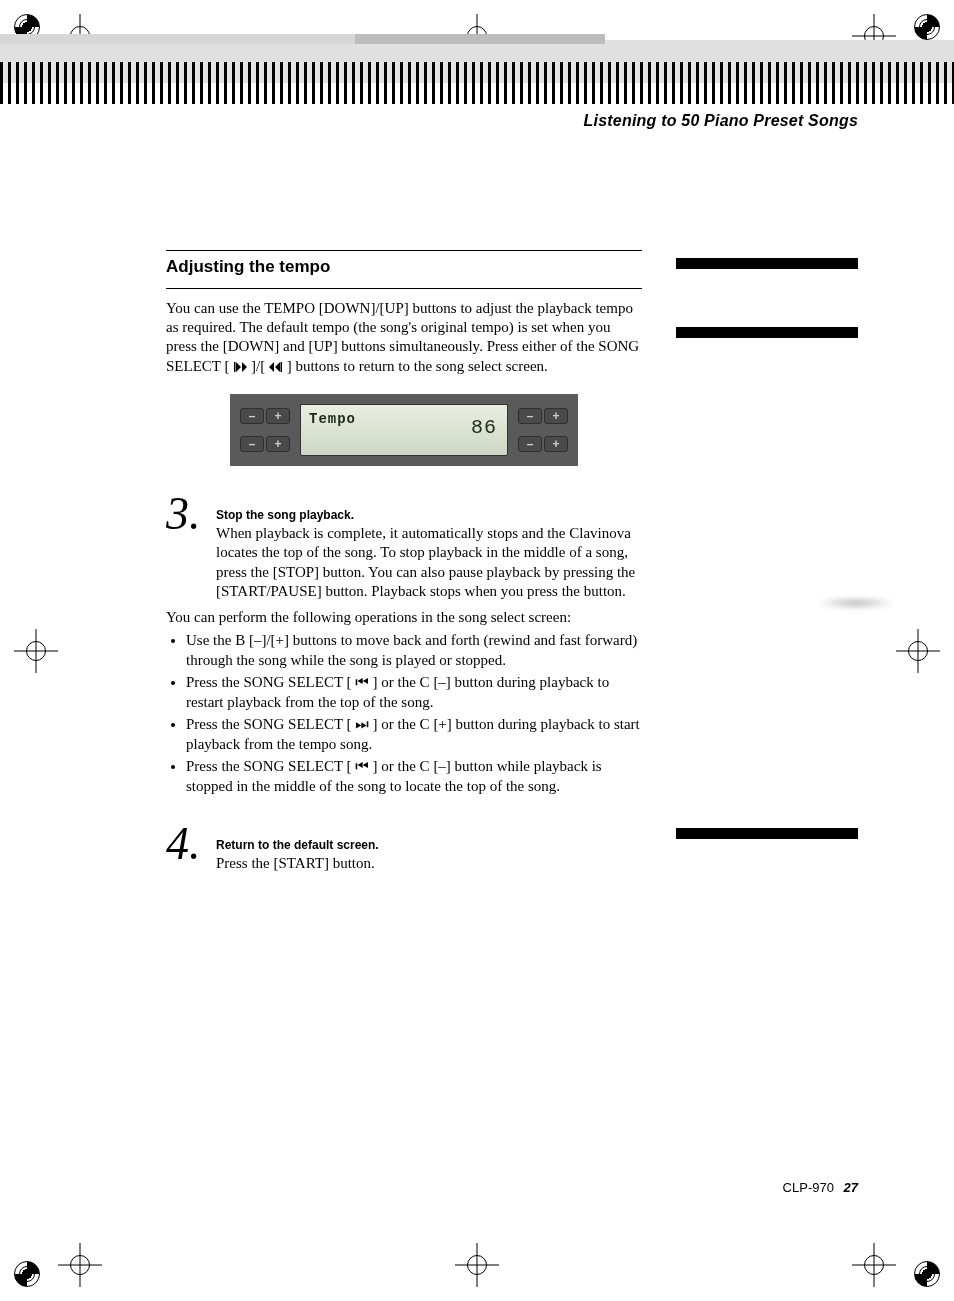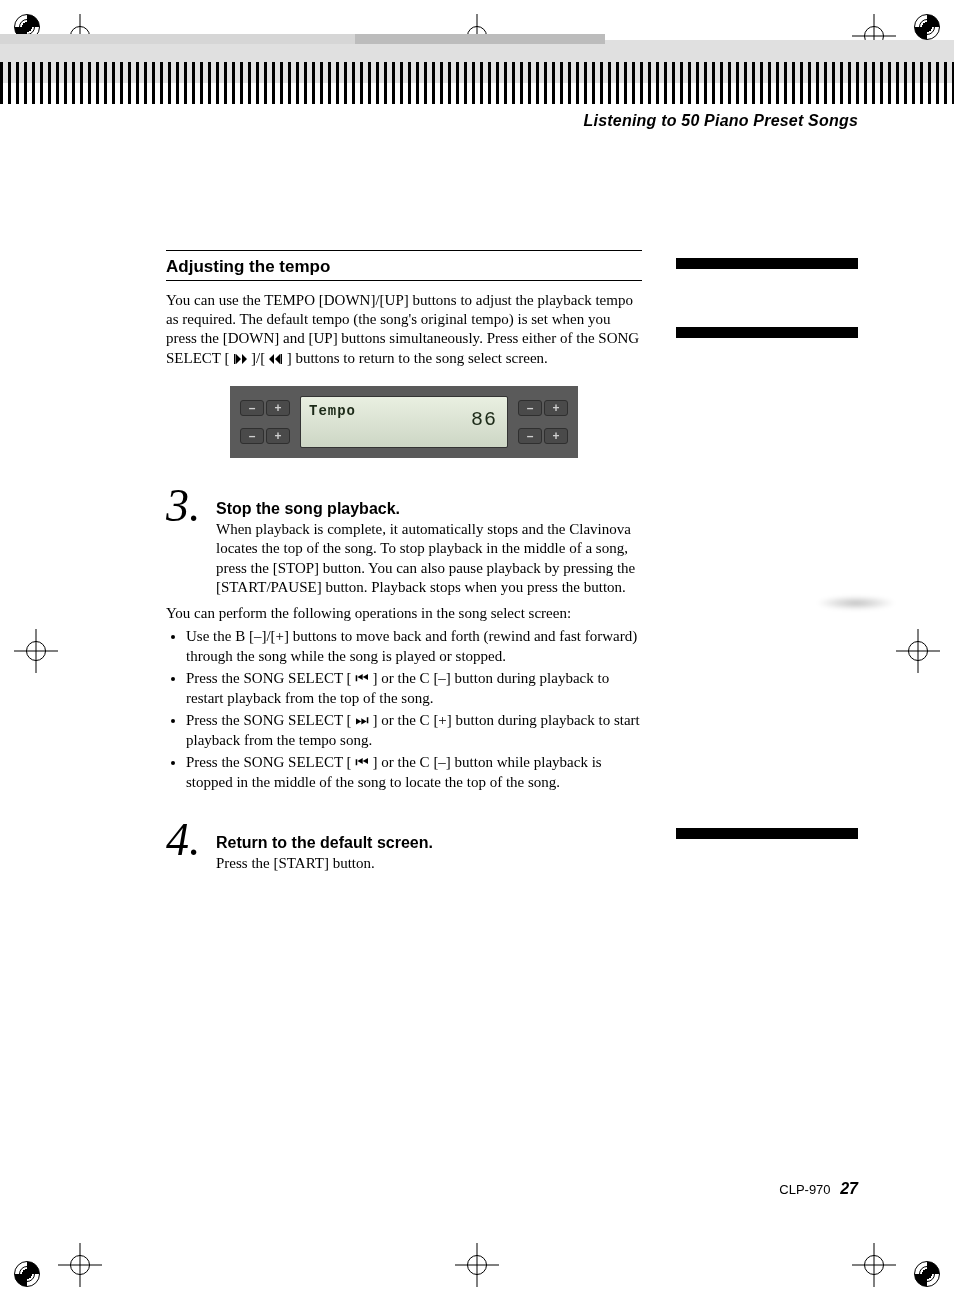--- a/index.html
+++ b/index.html
@@ -110,21 +110,21 @@
   .col-main { width: 476px; }
   .col-side { position: absolute; left: 510px; top: 146px; width: 182px; }
 
   .side-bar { height: 11px; background:#000; margin-bottom: 58px; }
 
   h2.section {
     font-family: "Myriad Pro", "Segoe UI", Arial, sans-serif;
     font-weight: 700;
     font-size: 17px;
     margin: 0 0 4px 0;
-    padding-bottom: 3px;
+    padding-bottom: 11px;
     border-top: 1.5px solid #000;
     border-bottom: 1px solid #000;
     padding-top: 6px;
   }
 
   p.body {
     font-size: 15px;
     line-height: 1.28;
     margin: 10px 0 0 0;
   }
@@ -187,21 +187,21 @@
     line-height: .8;
     width: 50px;
     flex: none;
     text-align: left;
   }
   .step .num::after { content:"."; }
   .step .content { flex:1; }
   .step h3 {
     font-family: "Myriad Pro", "Segoe UI", Arial, sans-serif;
     font-weight:700;
-    font-size:16px;
+    font-size:12px;
     margin:12px 0 2px 0;
   }
   .step p { margin:2px 0 0 0; font-size:15px; line-height:1.3; }
 
   ul.bullets {
     margin: 4px 0 0 0;
     padding-left: 20px;
     font-size:15px;
     line-height:1.33;
   }
@@ -215,21 +215,21 @@
   .icon-prev svg, .icon-next svg { display:block; }
   .page-footer {
     position:absolute;
     left: 166px;
     width: 692px;
     top: 1180px;
     text-align:right;
     font-family: "Myriad Pro", "Segoe UI", Arial, sans-serif;
     font-size:13px;
   }
-  .page-footer .num { font-weight:700; font-size:16px; font-style:italic; margin-left:6px; }
+  .page-footer .num { font-weight:700; font-size:13px; font-style:italic; margin-left:6px; }
 </style>
 </head>
 <body>
 
 <div class="reg-mark tl"></div>
 <div class="reg-mark tr"></div>
 <div class="reg-mark bl"></div>
 <div class="reg-mark br"></div>
 <div class="crop-cross tl2">
     <div class="ring"></div>

